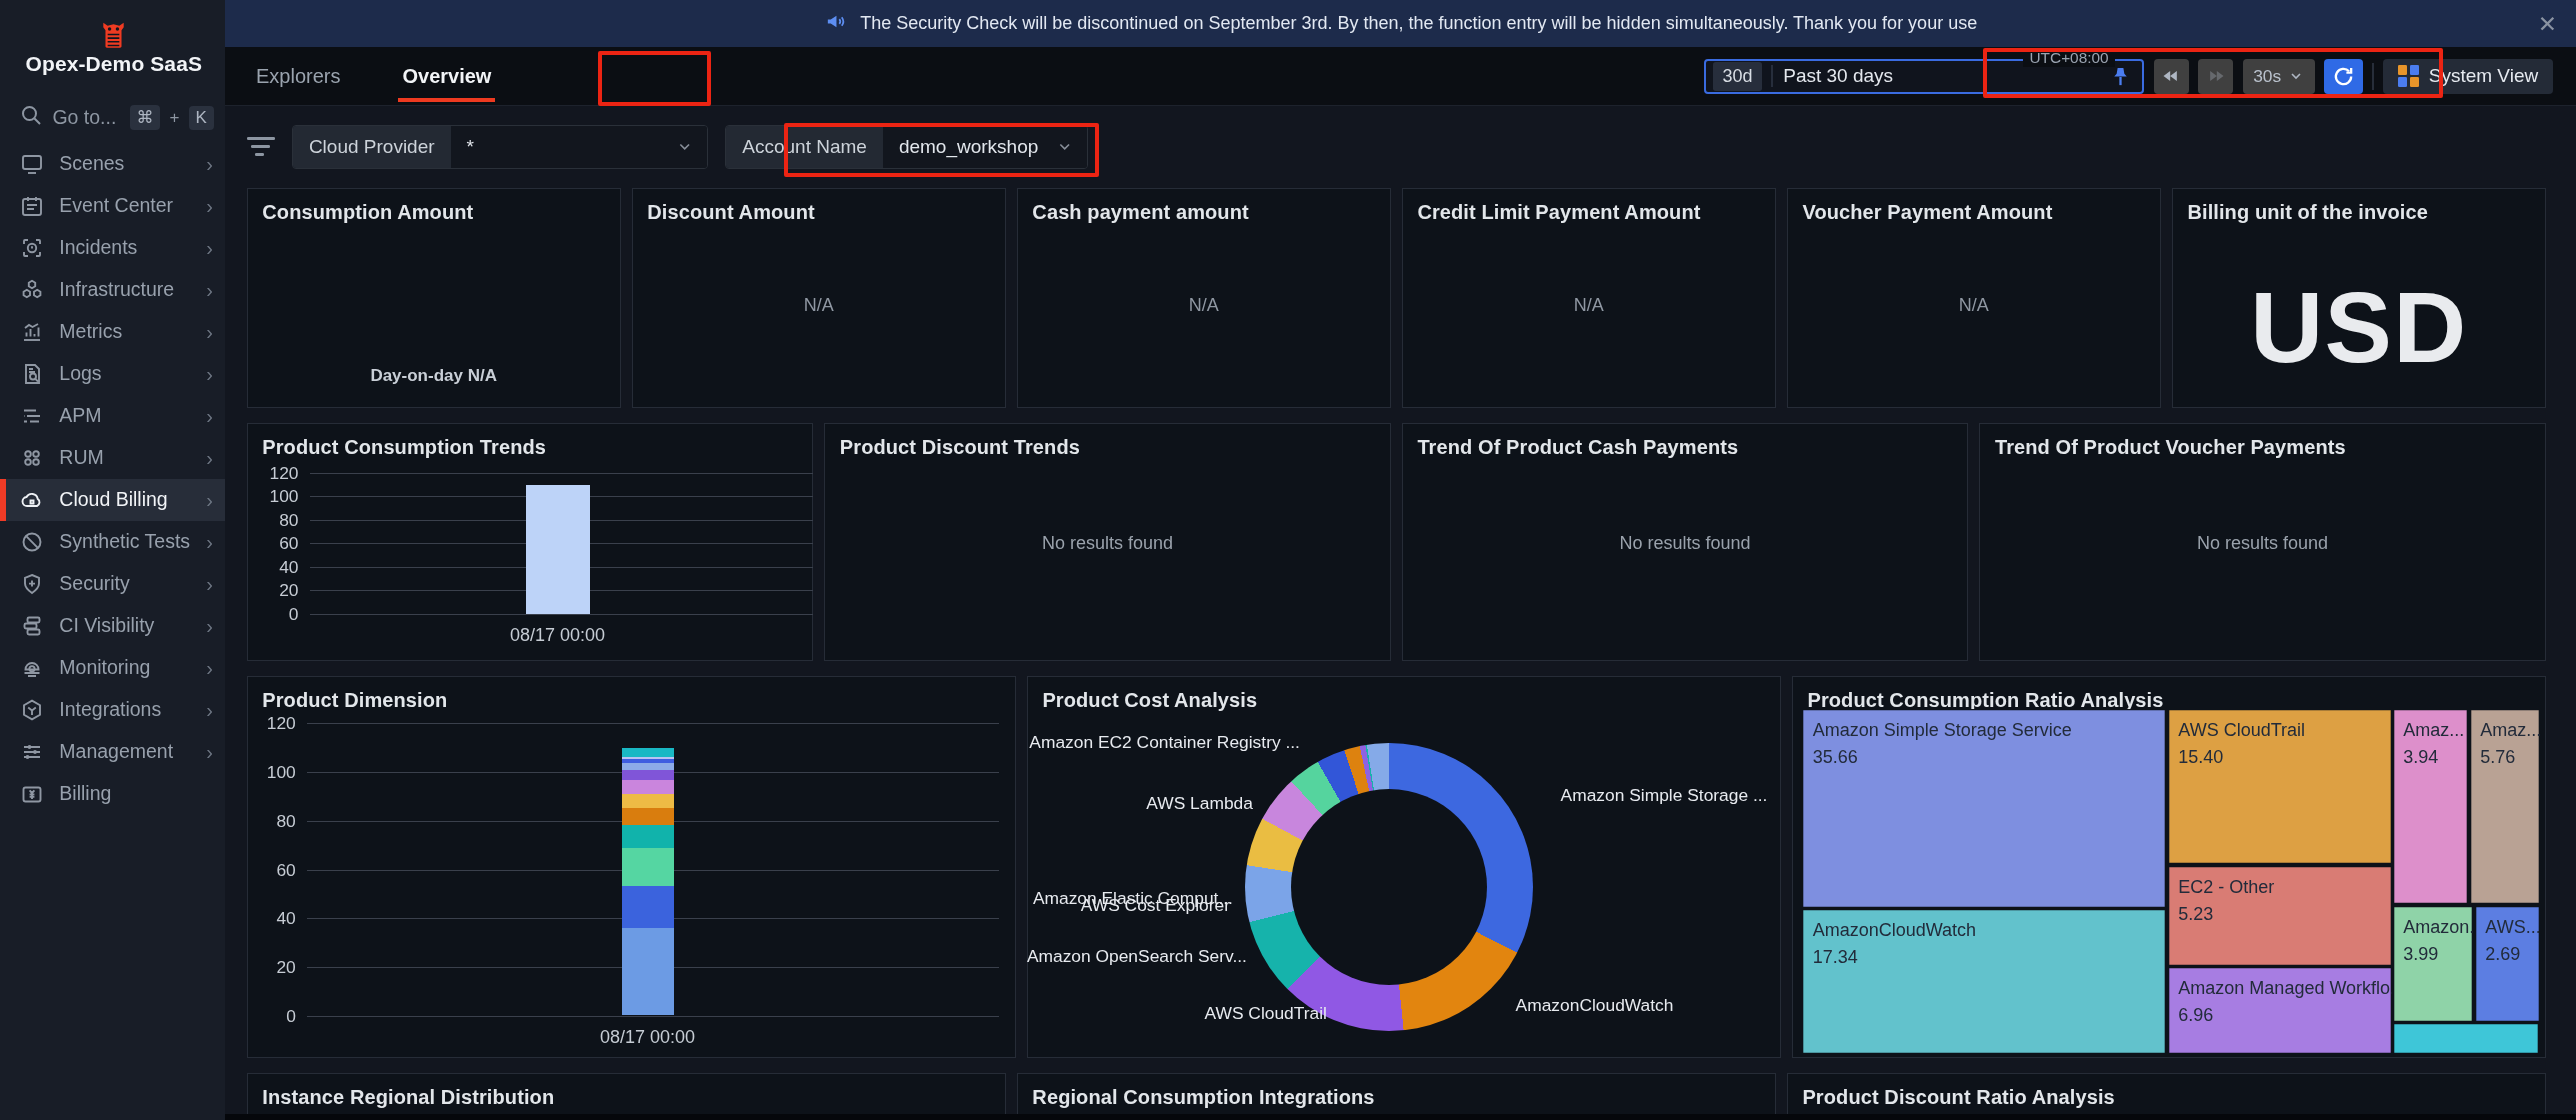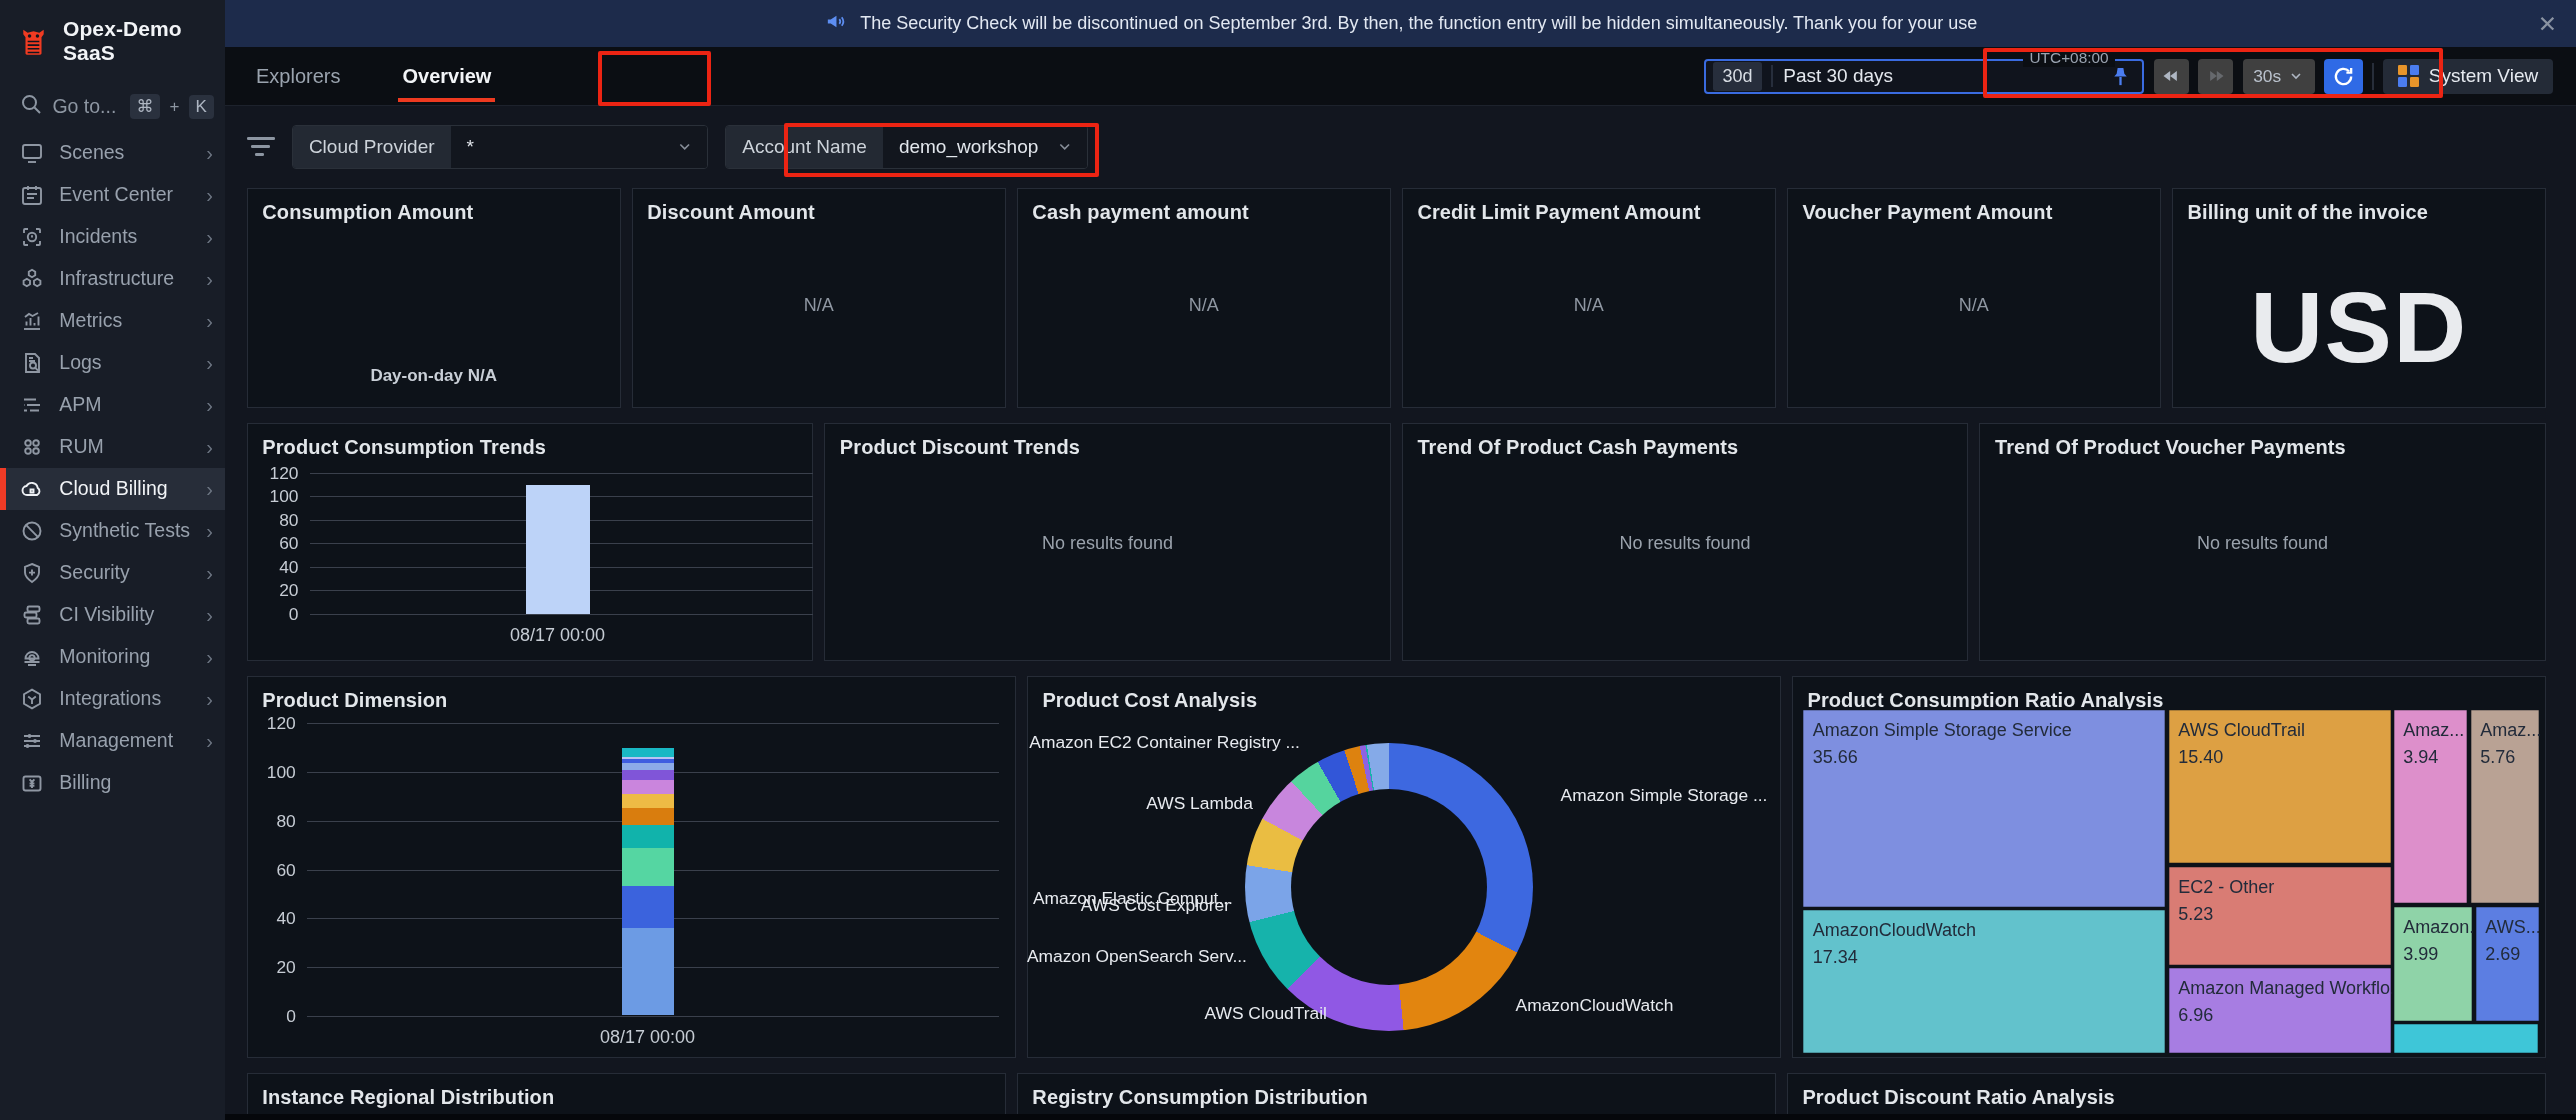--- a/index.html
+++ b/index.html
@@ -1,21 +1,21 @@
 <!DOCTYPE html>
 <html style="font-size:10.7px"><head>
 <meta charset="utf-8">
 <style>
   * { margin:0; padding:0; box-sizing:border-box; }
   html,body { width:2576px; height:1121px; background:#0b0e14; font-family:"Liberation Sans",sans-serif; overflow:hidden; }
   .stage { position:relative; width:2576px; height:1121px; background:#12161f; }
 
   
   .sidebar { position:absolute; left:0; top:0; width:225px; height:1121px; background:#181d27; z-index:5; }
-  .logo-row { display:flex; align-items:center; gap:12px; padding:17.4px 13.4px 16px 16px; }
+  .logo-row { display:flex; align-items:center; padding:17.4px 13.4px 16px 16px;flex-direction:column; }
   .logo-icon svg { display:block; }
   .logo-text { color:#f2f4f7; font-size:21px; font-weight:bold; letter-spacing:0.1px; }
   .goto-row { display:flex; align-items:center; gap:9.4px; padding:10.7px 9.4px 10.7px 19px; color:#8d96a2; font-size:19.5px; cursor:pointer; }
   .goto-row .goto-label { flex:0 0 auto; margin-right:4px; }
   .kbd { background:#2a313e; color:#aeb6c2; border-radius:4px; padding:2px 6.7px; font-size:17px; }
   .plus { color:#8d96a2; font-size:17px; }
   .side-nav { display:flex; flex-direction:column; }
   .side-item { position:relative; display:flex; align-items:center; gap:14.8px; height:42px; padding:0 12px 0 19px; color:#98a1ad; font-size:19.5px; cursor:pointer; }
   .side-item .icon { width:25.5px; height:25.5px; display:flex; align-items:center; justify-content:center; }
   .side-item .icon svg { stroke:#8f97a3; }
@@ -542,21 +542,21 @@
             <div class="tm-rect" style="left: 600px; top: 346px; width: 146px; height: 31px; background: rgb(62, 198, 216); box-shadow: rgb(13, 18, 25) 0px 0px 0px 1.3px inset;"></div>
           </div>
       </section>
     </div>
 
     <div class="row row-bottom" id="bottom-row">
         <section class="panel" style="height: 94px;">
           <span class="panel-title">Instance Regional Distribution</span>
         </section>
         <section class="panel" style="height: 94px;">
-          <span class="panel-title">Registry Consumption Distribution</span>
+          <span class="panel-title">Regional Consumption Integrations</span>
         </section>
         <section class="panel" style="height: 94px;">
           <span class="panel-title">Product Discount Ratio Analysis</span>
         </section>
       </div>
     <div class="bottom-strip"></div>
   </div>
 
   <div class="annot" style="left:598px;top:51px;width:113px;height:55px;"></div>
   <div class="annot" style="left:784px;top:123px;width:315px;height:54px;"></div>

